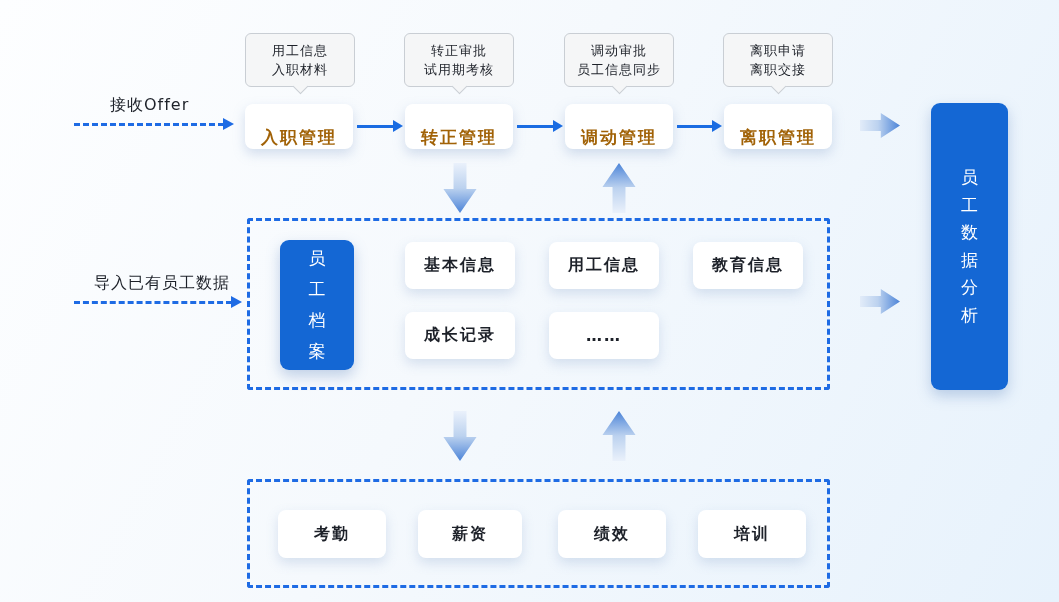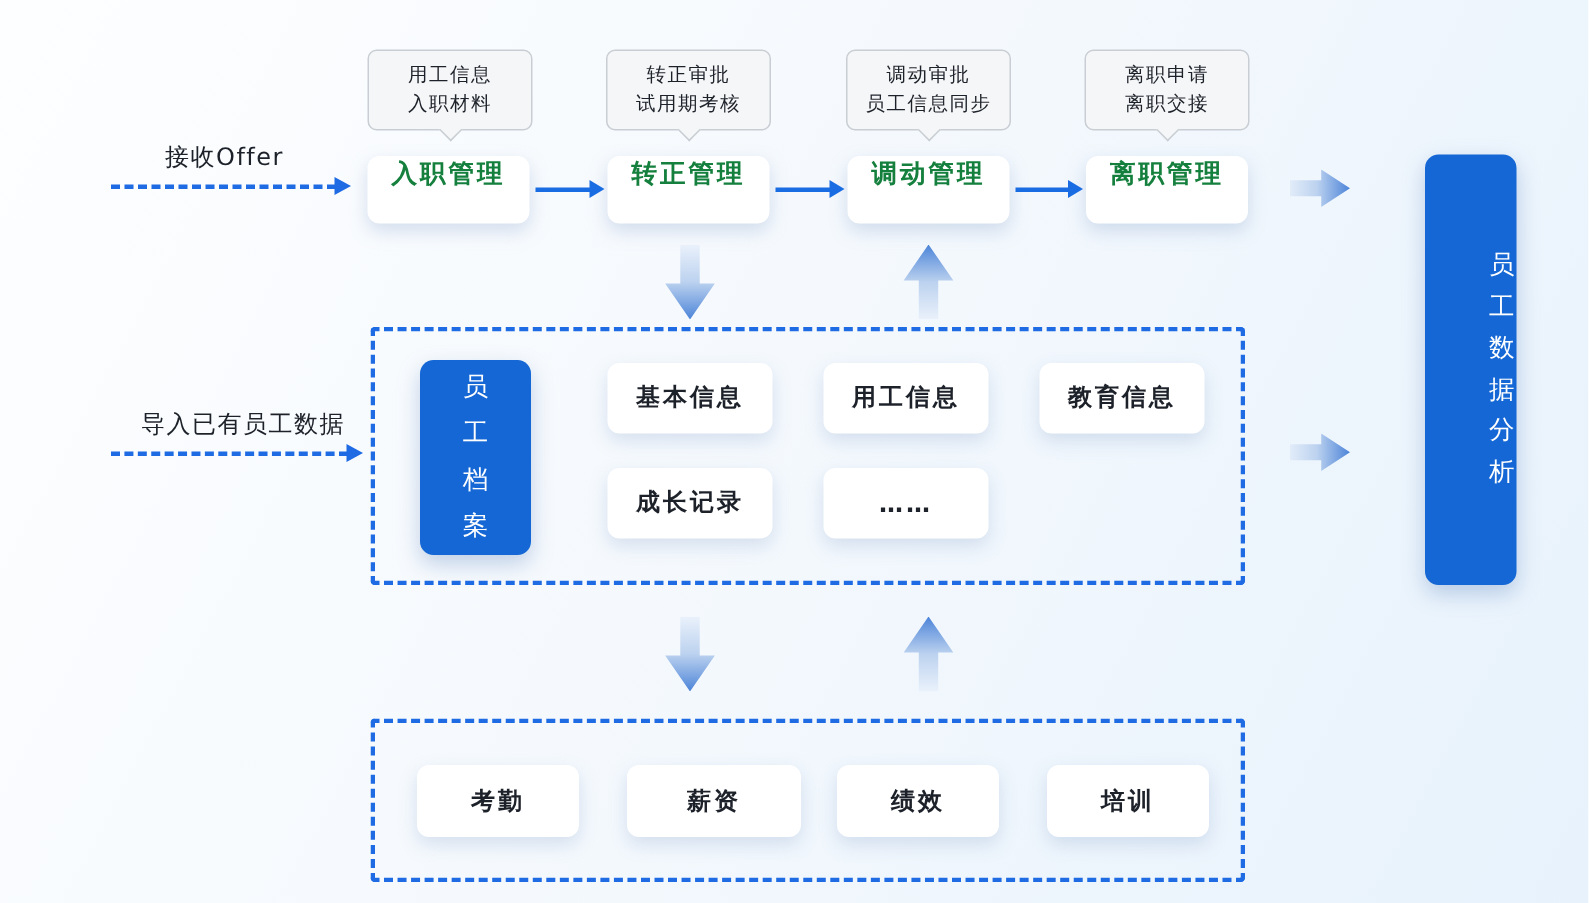--- a/index.html
+++ b/index.html
@@ -19,22 +19,22 @@
   .callout::after{
     content:'';position:absolute;left:50%;bottom:-6px;width:10px;height:10px;
     margin-left:-5px;background:#f5f6f7;transform:rotate(45deg);
     border-right:1px solid #c9ced4;border-bottom:1px solid #c9ced4;
   }
   
   .stage{
     position:absolute;top:104px;width:108px;height:45px;
     background:#ffffff;border-radius:8px;
     box-shadow:0 5px 12px rgba(140,165,205,.35);
-    display:flex;align-items:flex-start;justify-content:center;
-    font-size:17px;font-weight:bold;letter-spacing:2px;color:#15803d;
+    display:flex;align-items:flex-end;justify-content:center;
+    font-size:17px;font-weight:bold;letter-spacing:2px;color:#a16207;
   }
   
   .harrow{position:absolute;top:125px;height:3px;background:#1a6ce2;}
   .harrow::after{
     content:'';position:absolute;right:-9px;top:-5px;
     border-left:10px solid #1a6ce2;border-top:6.5px solid transparent;border-bottom:6.5px solid transparent;
   }
   
   .darrow{position:absolute;height:0;border-top:3px dashed #1e6be4;}
   .darrow::after{
@@ -152,30 +152,30 @@
   <div class="wbox" style="left:549px;top:242px;width:110px;height:47px;">
     <span>用工信息</span>
   </div>
   <div class="wbox" style="left:405px;top:312px;width:110px;height:47px;">
     <span>成长记录</span>
   </div>
   <div class="wbox" style="left:549px;top:312px;width:110px;height:47px;">
     <span>……</span>
   </div>
 
-  <div class="bluebox" style="left:950px;top:103px;width:61px;height:287px;justify-content:flex-end;">
+  <div class="bluebox" style="left:931px;top:103px;width:77px;height:287px;">
     <div class="vtext six">员工数据分析</div>
   </div>
 
   <div class="panel" style="left:247px;top:479px;width:583px;height:109px;"></div>
 
   <div class="wbox" style="left:278px;top:510px;width:108px;height:48px;">
     <span>考勤</span>
   </div>
-  <div class="wbox" style="left:418px;top:510px;width:116px;height:48px;">
+  <div class="wbox" style="left:418px;top:510px;width:104px;height:48px;">
     <span>薪资</span>
   </div>
   <div class="wbox" style="left:558px;top:510px;width:108px;height:48px;">
     <span>绩效</span>
   </div>
   <div class="wbox" style="left:698px;top:510px;width:108px;height:48px;">
     <span>培训</span>
   </div>
 
 </div>

